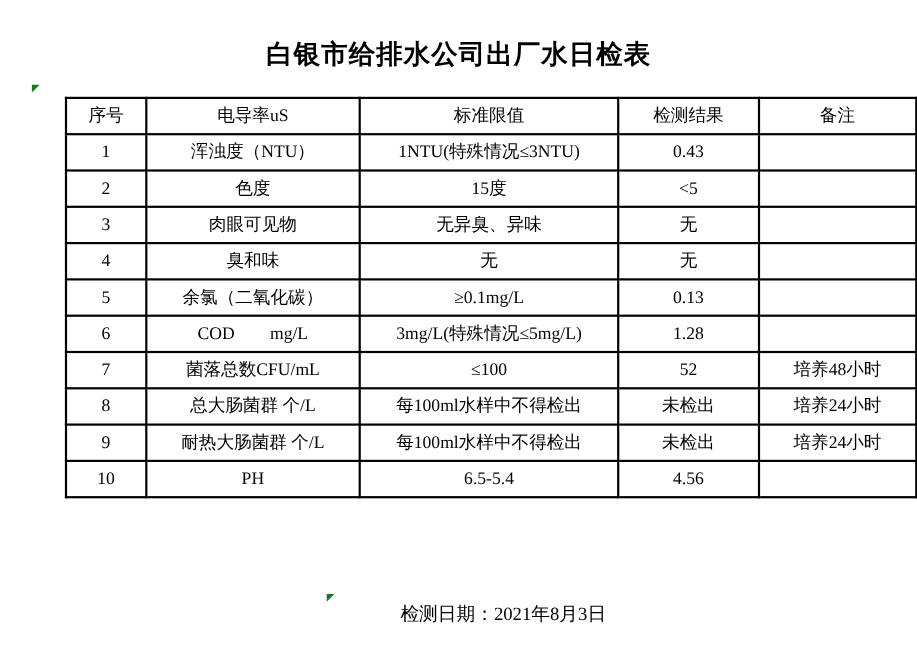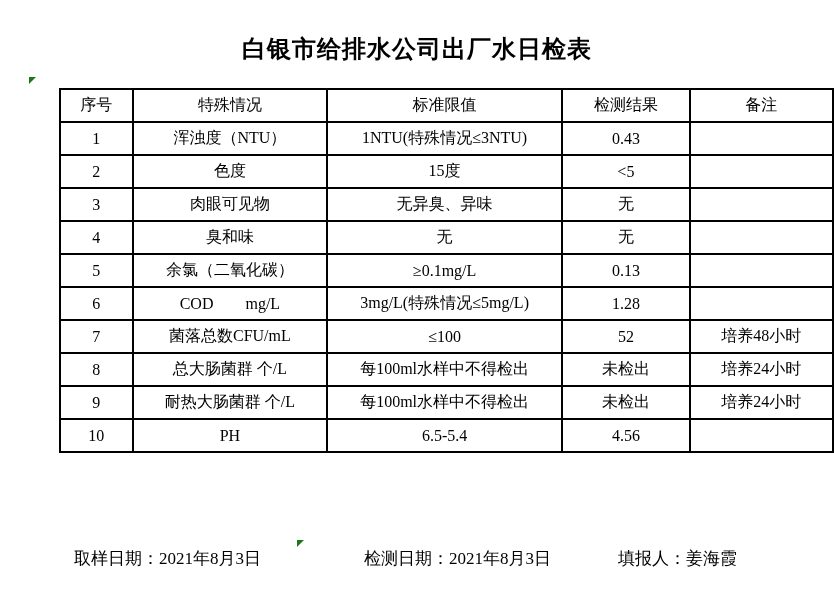--- a/index.html
+++ b/index.html
@@ -72,21 +72,21 @@
     <colgroup>
       <col style="width:73px">
       <col style="width:195px">
       <col style="width:236px">
       <col style="width:128px">
       <col style="width:144px">
     </colgroup>
     <tbody>
       <tr>
         <th>序号</th>
-        <th>特殊情况</th>
+        <th>电导率uS</th>
         <th>标准限值</th>
         <th>检测结果</th>
         <th>备注</th>
       </tr>
       <tr>
         <td>1</td>
         <td>浑浊度（NTU）</td>
         <td>1NTU(特殊情况≤3NTU)</td>
         <td>0.43</td>
         <td></td>
@@ -153,17 +153,15 @@
         <td>6.5-5.4</td>
         <td>4.56</td>
         <td></td>
       </tr>
     </tbody>
   </table>
 
   <div class="err-tri err-tri-a" style="border-top-color: rgb(26, 122, 26);"></div>
   <div class="err-tri err-tri-b" style="border-top-color: rgb(26, 122, 26);"></div>
 
-  <div class="footer-item footer-sampling">取样日期：2021年8月3日</div>
   <div class="footer-item footer-test">检测日期：2021年8月3日</div>
-  <div class="footer-item footer-reporter">填报人：姜海霞</div>
 
 </div>
 
 </body></html>

